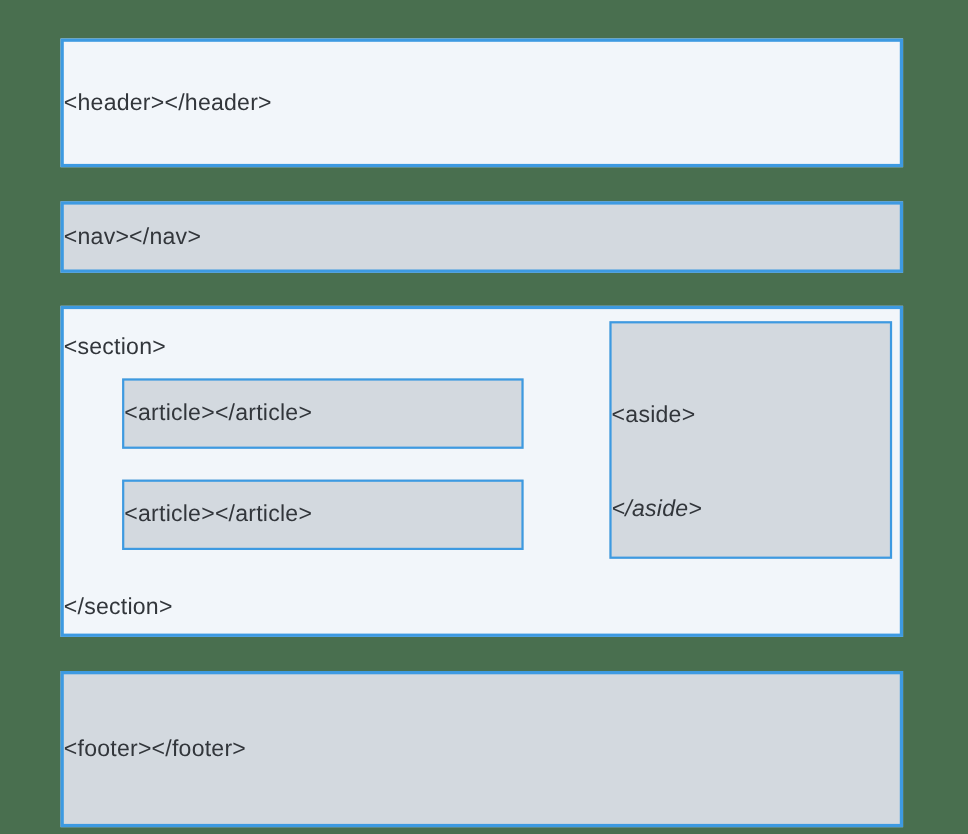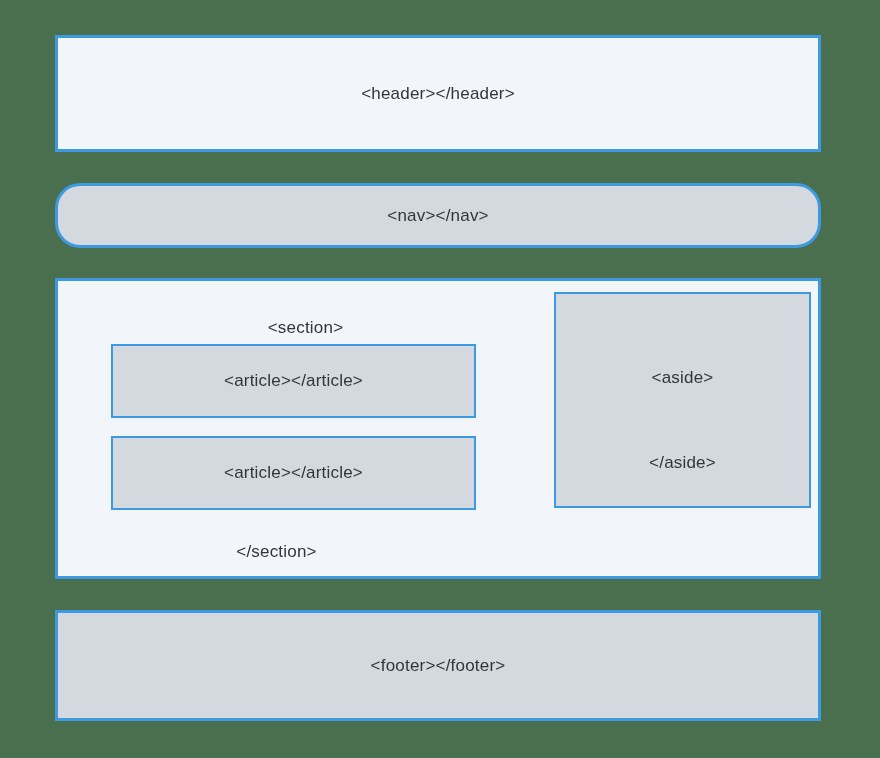--- a/index.html
+++ b/index.html
@@ -22,65 +22,65 @@
     height: 758px;
     overflow: hidden;
   }
   .box {
     position: absolute;
     border: 3px solid var(--border);
   }
   .light { background: var(--light-fill); }
   .gray  { background: var(--gray-fill); }
   .tag-label {
-    font-size: 17px;
+    font-size: 21px;
     line-height: 36px;
     color: var(--text);
-    text-align: center;
+    text-align: left;
     white-space: nowrap;
     letter-spacing: 0.2px;
   }
   .center-label {
     position: absolute;
     left: 0; right: 0;
     top: 50%;
     transform: translateY(-50%);
   }
 
   
   .header-box  { left: 55px; top: 35px;  width: 766px; height: 117px; }
-  .nav-box     { left: 55px; top: 183px; width: 766px; height: 65px; border-radius: 25px;  }
+  .nav-box     { left: 55px; top: 183px; width: 766px; height: 65px;  }
   .section-box { left: 55px; top: 278px; width: 766px; height: 301px; }
-  .footer-box  { left: 55px; top: 610px; width: 766px; height: 111px; }
+  .footer-box  { left: 55px; top: 610px; width: 766px; height: 142px; }
 
   
   .section-box { border-width: 3px; }
-  .section-open  { position: absolute; left: 0; width: 495px; top: 17px; margin-top: 12px; }
+  .section-open  { position: absolute; left: 0; width: 495px; top: 17px; }
   .section-close { position: absolute; left: 0; width: 437px; top: 253px; }
   .article-box {
     position: absolute;
     left: 53px;
     width: 365px;
-    height: 74px;
+    height: 64px;
     border: 2px solid var(--border);
   }
   .article-1 { top: 63px; }
   .article-2 { top: 155px; }
   .article-box .center-label { top: 50%; }
 
   .aside-box {
     position: absolute;
     left: 496px;
     top: 11px;
     width: 257px;
     height: 216px;
     border: 2px solid var(--border);
   }
   .aside-open  { position: absolute; left: 0; right: 0; top: 66px; }
-  .aside-close { position: absolute; left: 0; right: 0; top: 151px; }
+  .aside-close { position: absolute; left: 0; right: 0; top: 151px; font-style: italic; }
 </style>
 </head>
 <body>
 
 <div class="canvas">
 
   <div class="box light header-box">
     <div class="tag-label center-label">&lt;header&gt;&lt;/header&gt;</div>
   </div>
 

